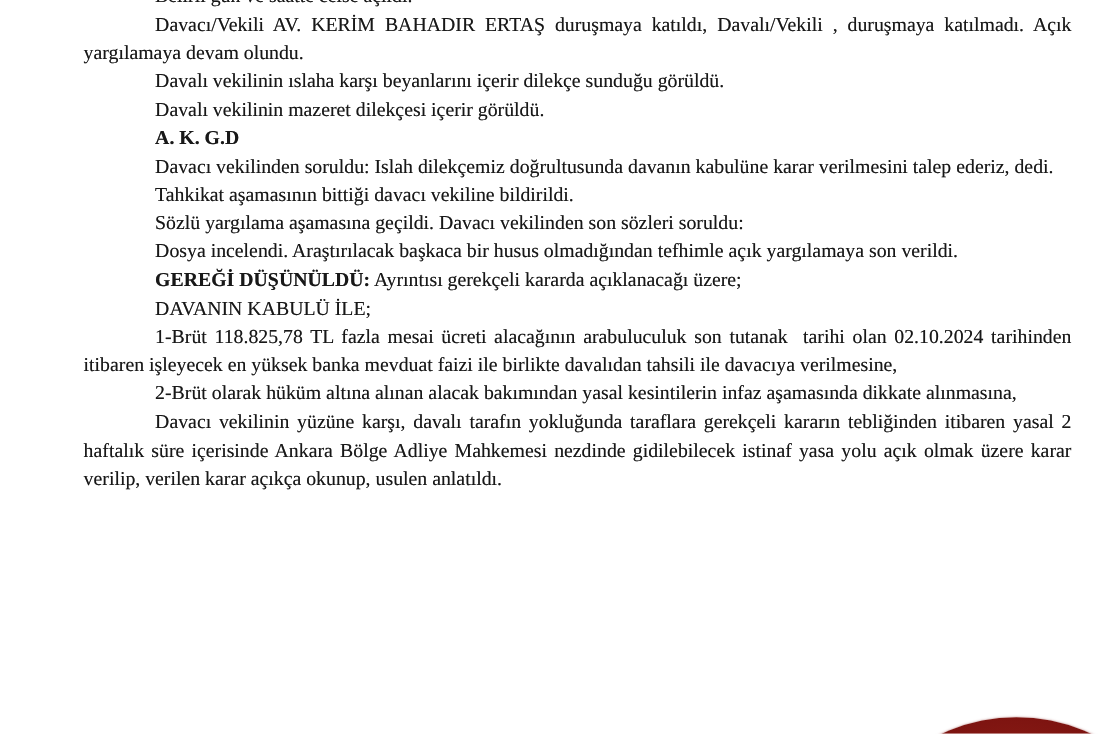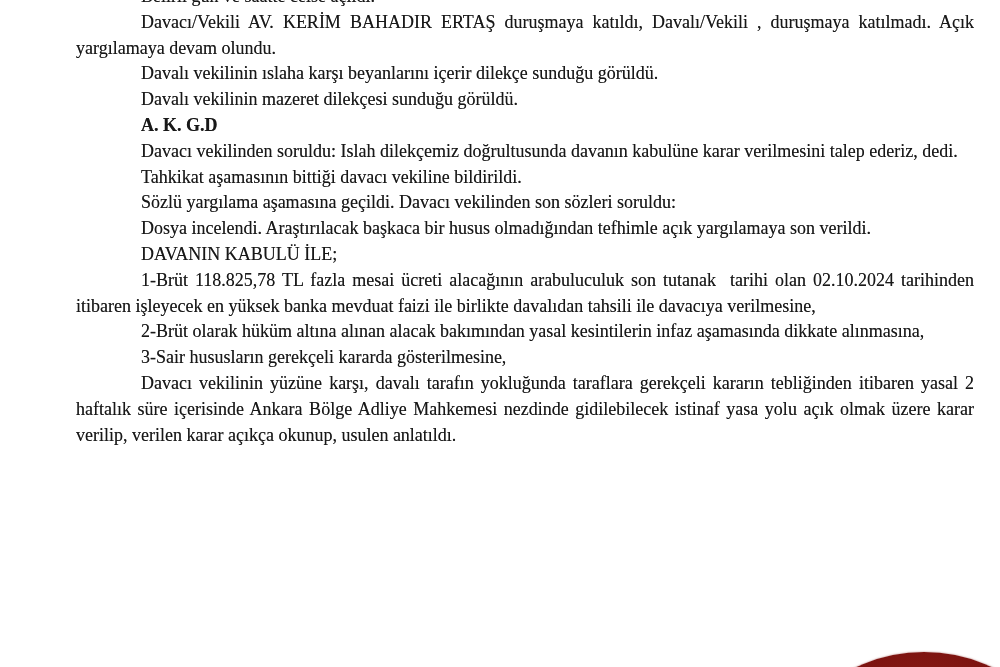--- a/index.html
+++ b/index.html
@@ -57,26 +57,26 @@
   }
 </style>
 </head>
 <body>
 
 <div class="doc-page">
   <div class="doc-body">
       <p><span>Belirli gün ve saatte celse açıldı.</span></p>
       <p><span>Davacı/Vekili AV. KERİM BAHADIR ERTAŞ duruşmaya katıldı, Davalı/Vekili , duruşmaya katılmadı. Açık yargılamaya devam olundu.</span></p>
       <p><span>Davalı vekilinin ıslaha karşı beyanlarını içerir dilekçe sunduğu görüldü.</span></p>
-      <p><span>Davalı vekilinin mazeret dilekçesi sunduğu görüldü.</span></p>
+      <p><span>Davalı vekilinin mazeret dilekçesi içerir görüldü.</span></p>
       <p><span class="bold-underline">A. K. G.D</span></p>
       <p><span>Davacı vekilinden soruldu: Islah dilekçemiz doğrultusunda davanın kabulüne karar verilmesini talep ederiz, dedi.</span></p>
       <p><span>Tahkikat aşamasının bittiği davacı vekiline bildirildi.</span></p>
       <p><span>Sözlü yargılama aşamasına geçildi. Davacı vekilinden son sözleri soruldu:</span></p>
       <p><span>Dosya incelendi. Araştırılacak başkaca bir husus olmadığından tefhimle açık yargılamaya son verildi.</span></p>
+      <p><span class="bold-underline">GEREĞİ DÜŞÜNÜLDÜ:</span><span> Ayrıntısı gerekçeli kararda açıklanacağı üzere;</span></p>
       <p><span>DAVANIN KABULÜ İLE;</span></p>
       <p><span>1-</span><span class="bold">Brüt 118.825,78 TL fazla mesai ücreti</span><span> alacağının arabuluculuk son tutanak&nbsp; tarihi olan 02.10.2024 tarihinden itibaren işleyecek en yüksek banka mevduat faizi ile birlikte davalıdan tahsili ile davacıya verilmesine,</span></p>
       <p><span>2-Brüt olarak hüküm altına alınan alacak bakımından yasal kesintilerin infaz aşamasında dikkate alınmasına,</span></p>
-      <p><span>3-Sair hususların gerekçeli kararda gösterilmesine,</span></p>
       <p><span>Davacı vekilinin yüzüne karşı, davalı tarafın yokluğunda taraflara gerekçeli kararın tebliğinden itibaren yasal 2 haftalık süre içerisinde Ankara Bölge Adliye Mahkemesi nezdinde gidilebilecek istinaf yasa yolu açık olmak üzere karar verilip, verilen karar açıkça okunup, usulen anlatıldı.</span></p>
     </div>
   <div class="court-seal"></div>
 </div>
 
 </body></html>

